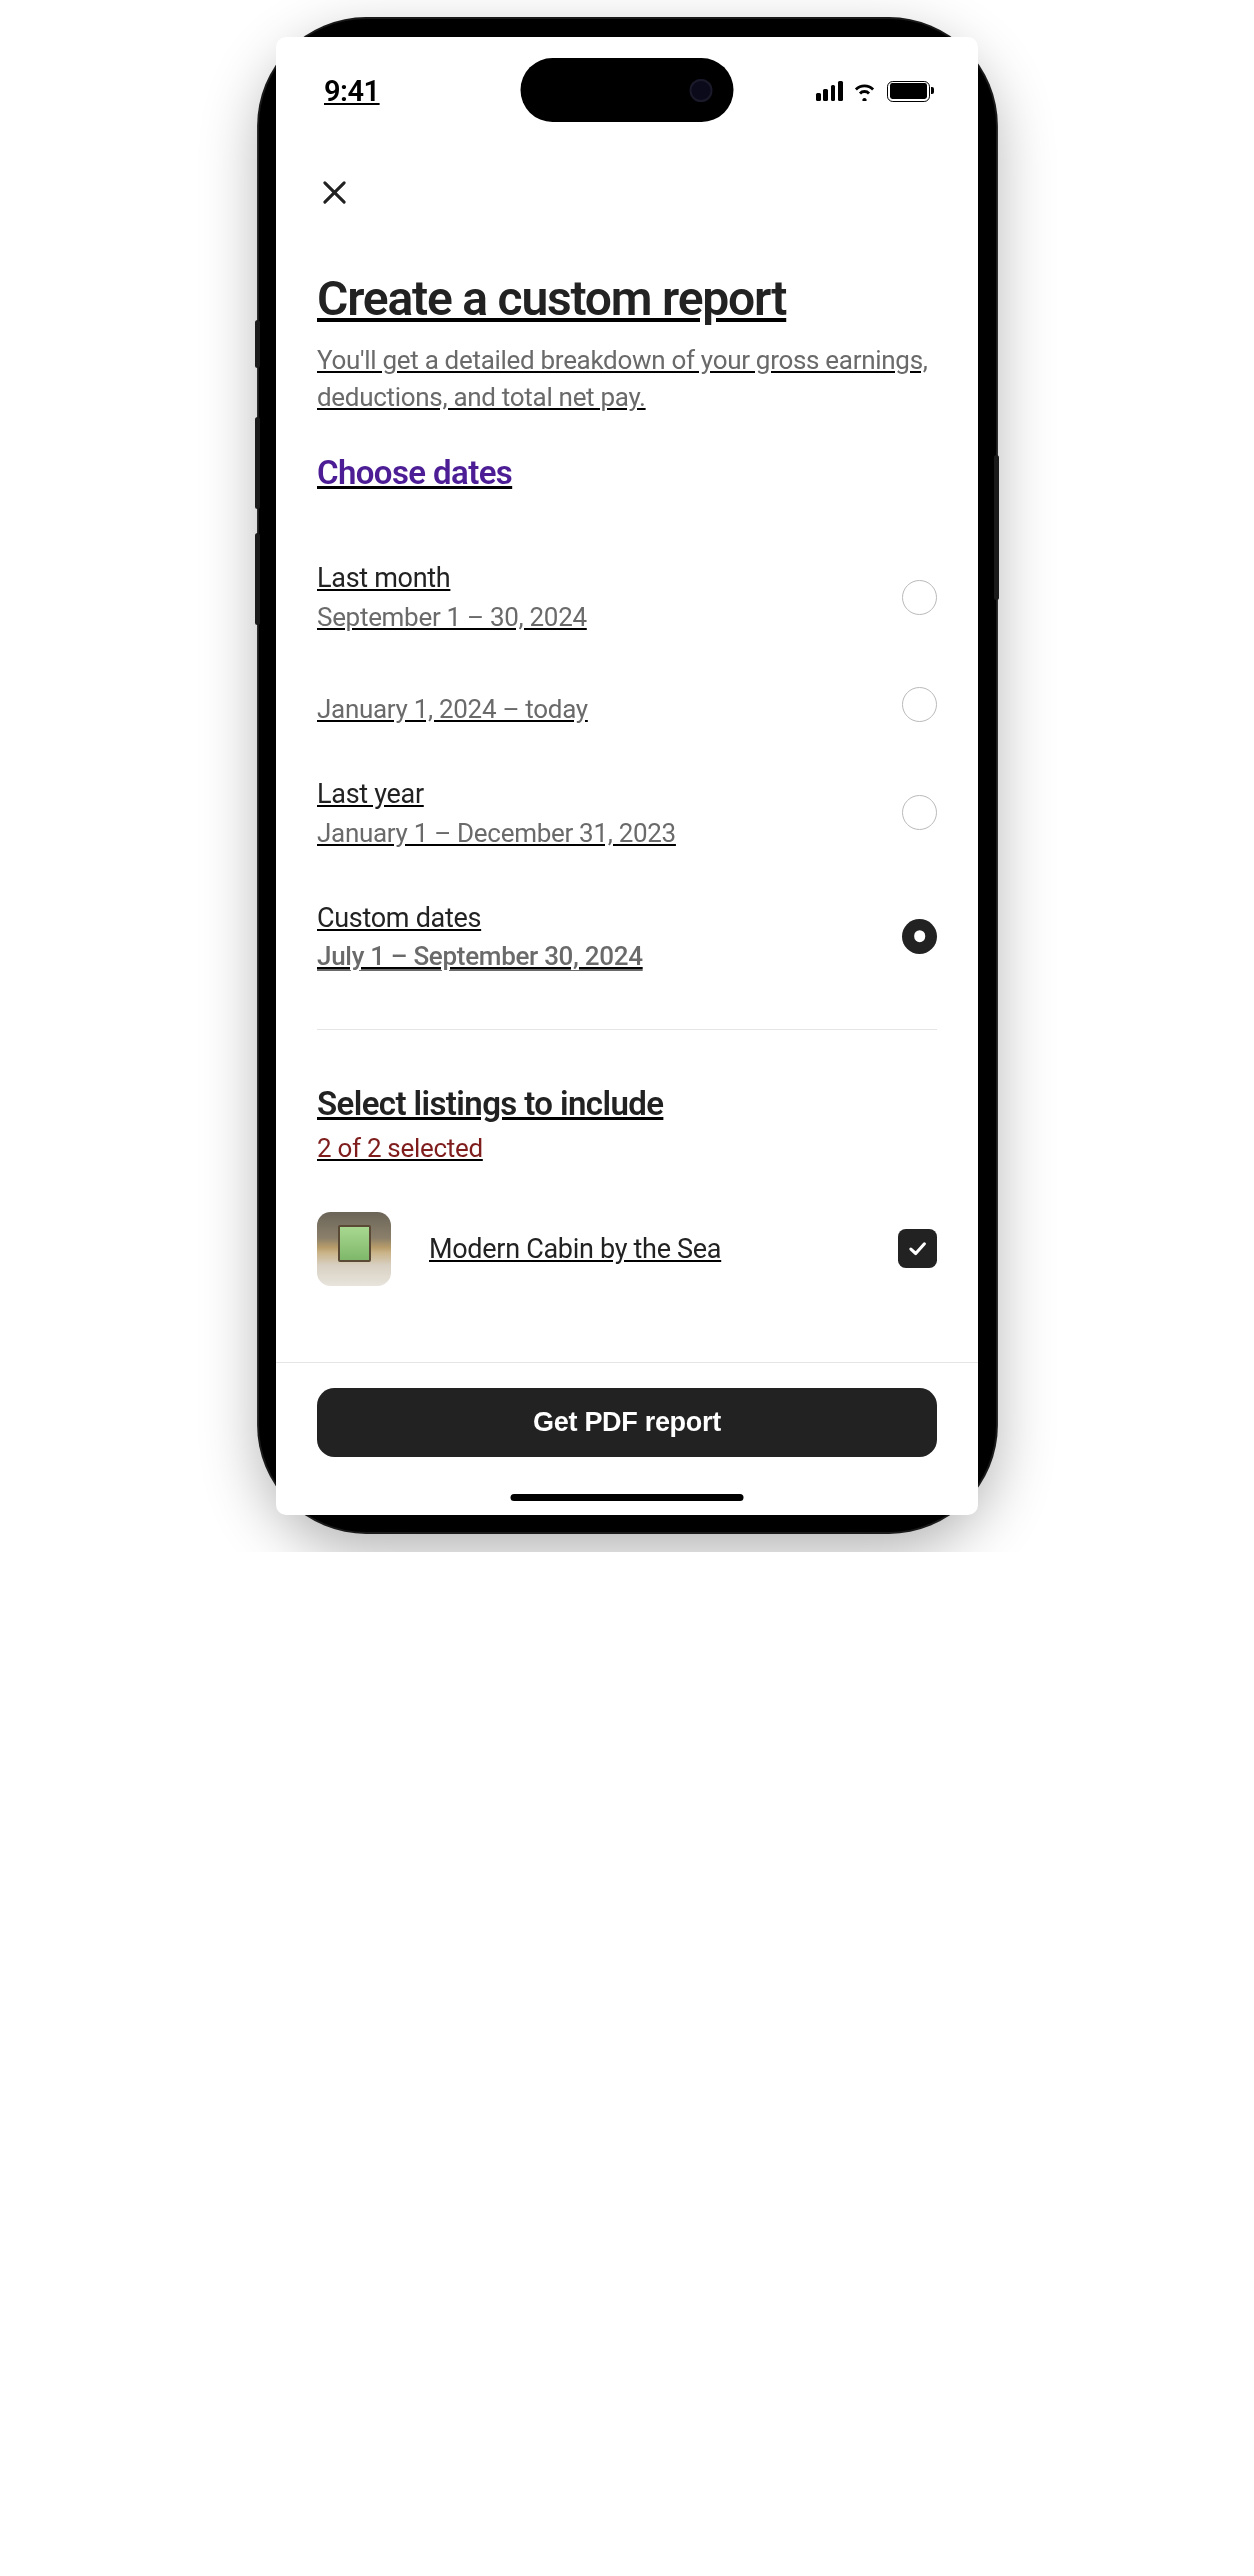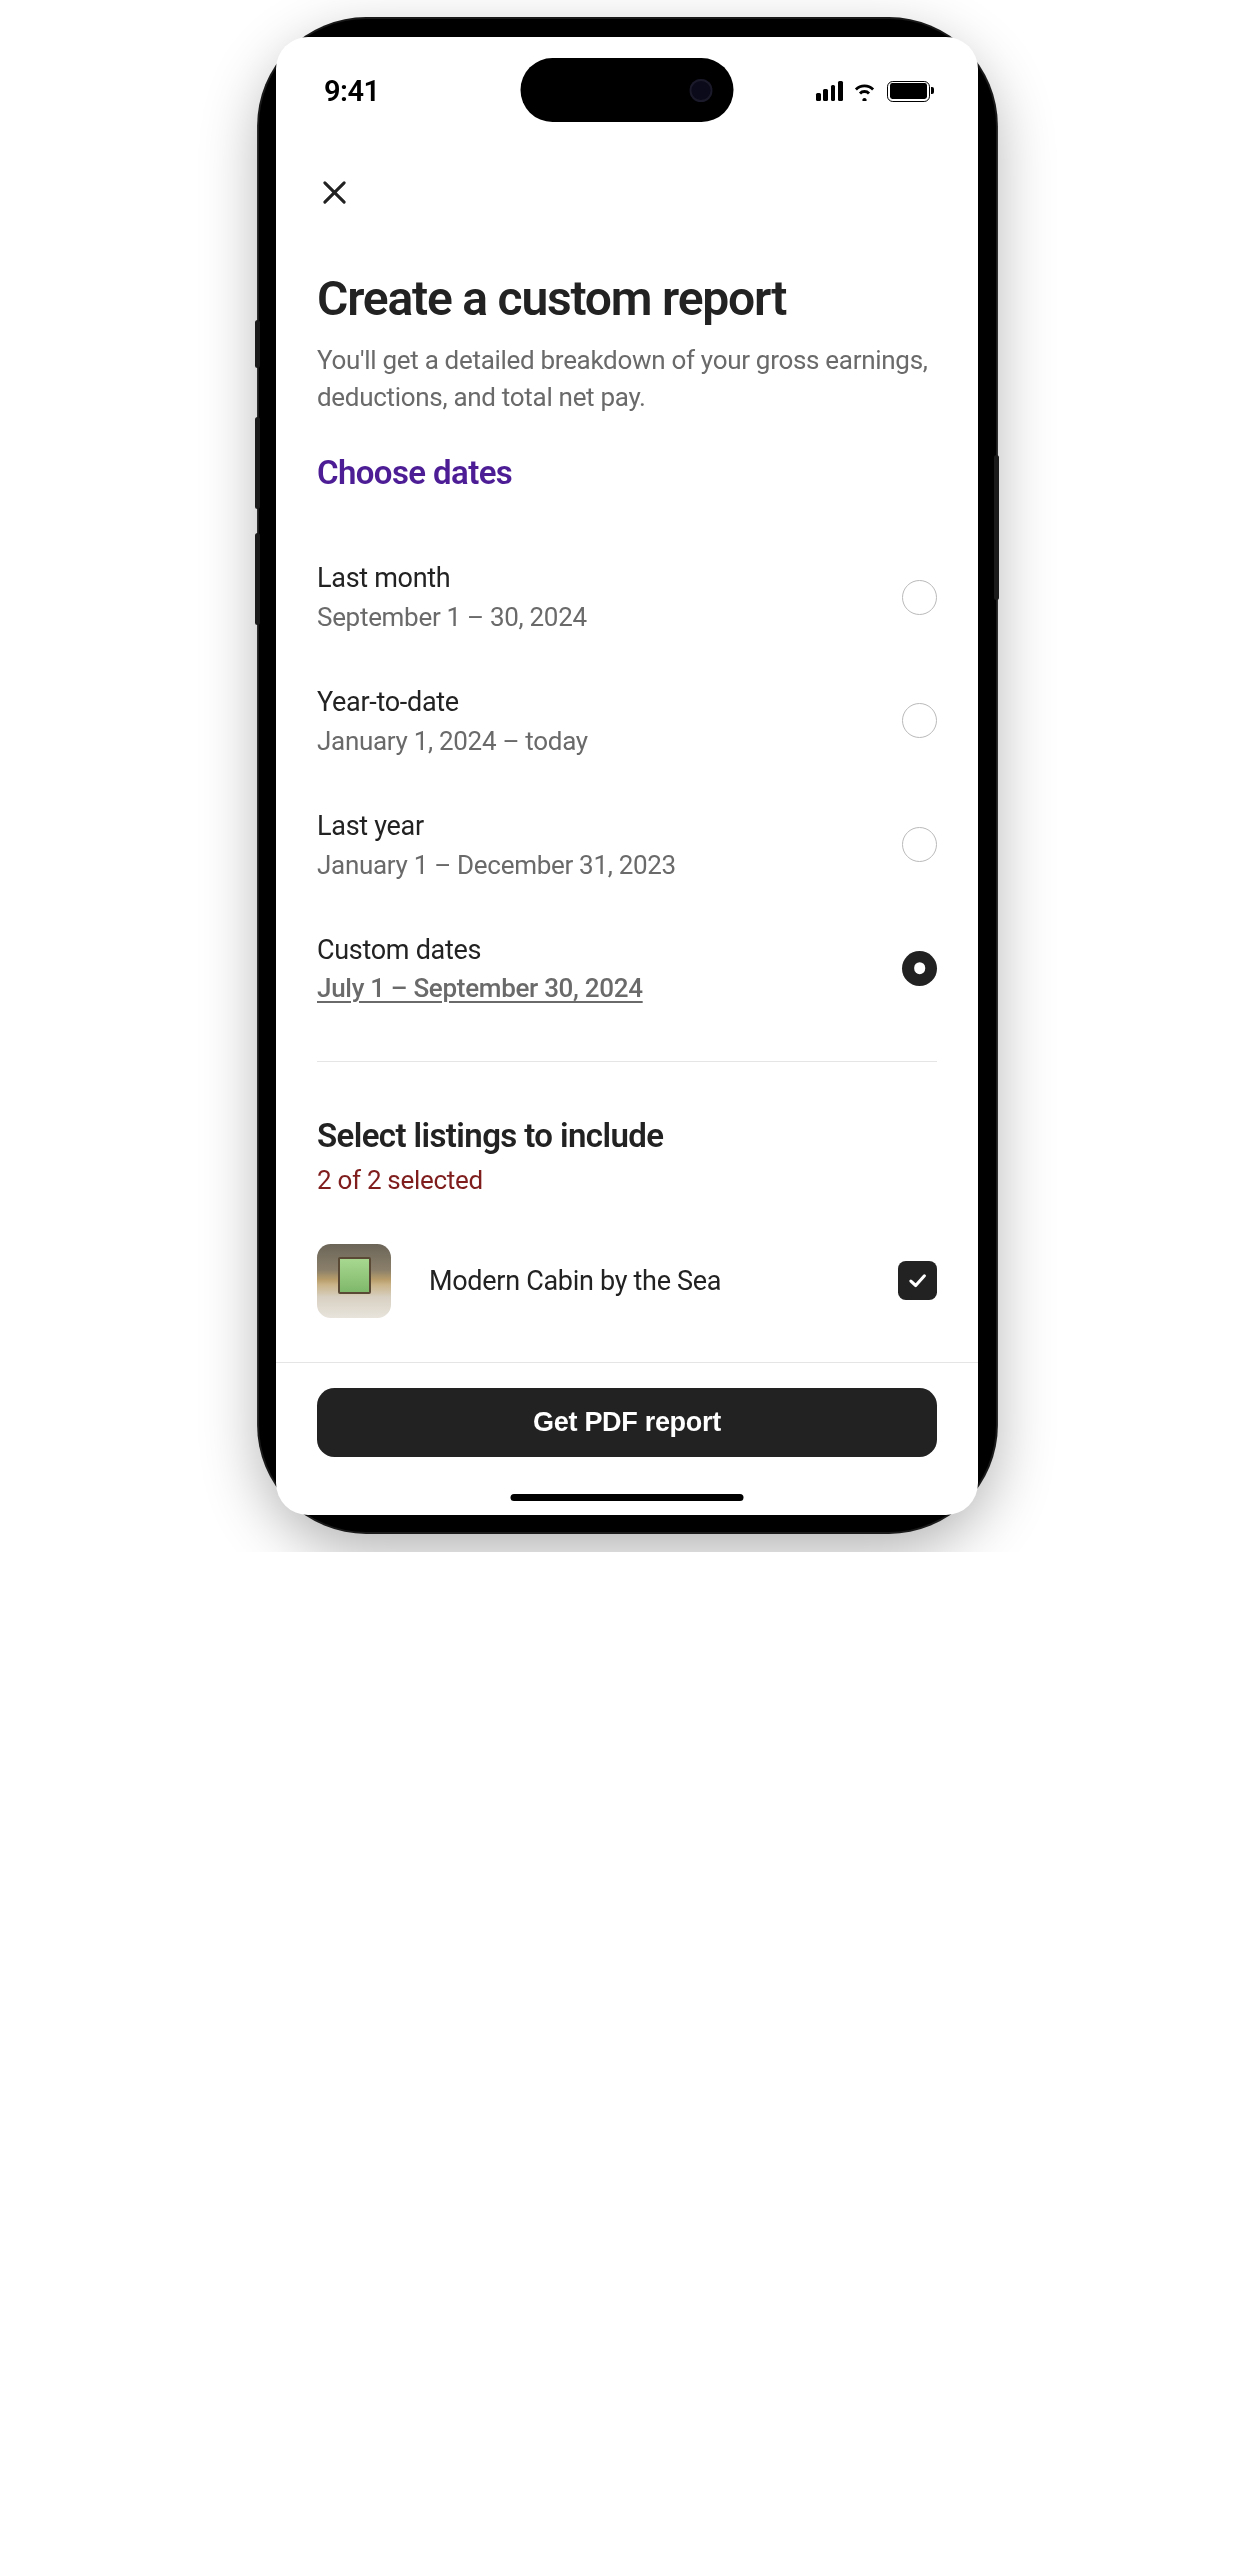--- a/index.html
+++ b/index.html
@@ -30,25 +30,26 @@
       border-radius: 2.9px;
     }
     .side-button.left-1 { left: -3.9px; top: 301px; width: 5.8px; height: 48px; }
     .side-button.left-2 { left: -3.9px; top: 398px; width: 5.8px; height: 92px; }
     .side-button.left-3 { left: -3.9px; top: 514px; width: 5.8px; height: 92px; }
     .side-button.right-1 { right: -3.9px; top: 436px; width: 5.8px; height: 145px; }
     .screen {
       width: 100%;
       height: 100%;
       background: #fff;
-      border-radius: 32px;
+      border-radius: 10px;
       overflow: hidden;
       position: relative;
       display: flex;
       flex-direction: column;
+      text-decoration: underline;
     }
     .dynamic-island {
       position: absolute;
       top: 21.3px;
       left: 50%;
       transform: translateX(-50%);
       width: 213px;
       height: 64px;
       background: #000;
       border-radius: 39px;
@@ -350,21 +351,20 @@
         <div class="date-option">
           <div class="date-option-text">
             <div class="date-option-label">Last month</div>
             <div class="date-option-range">September 1 – 30, 2024</div>
           </div>
           <div class="radio"></div>
         </div>
 
         <div class="date-option">
           <div class="date-option-text">
-            <div class="date-option-label">Year-to-date</div>
             <div class="date-option-range">January 1, 2024 – today</div>
           </div>
           <div class="radio"></div>
         </div>
 
         <div class="date-option">
           <div class="date-option-text">
             <div class="date-option-label">Last year</div>
             <div class="date-option-range">January 1 – December 31, 2023</div>
           </div>

